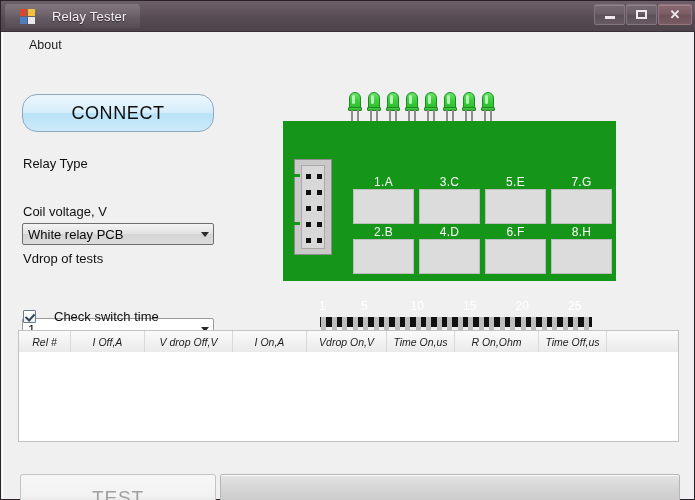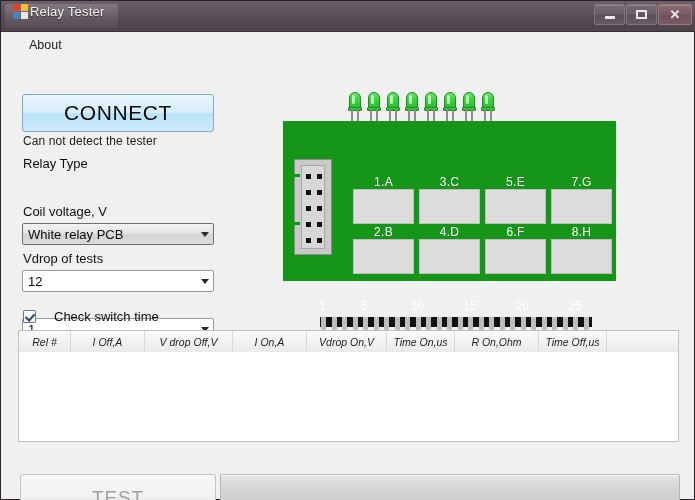--- a/index.html
+++ b/index.html
@@ -16,24 +16,24 @@
   }
   
   .titlebar{
     position:absolute;left:0;top:0;width:695px;height:31px;
     box-sizing:border-box;
     background:linear-gradient(to bottom,#6c5f69 0%,#5d5058 45%,#564a53 55%,#4e434b 100%);
     border-bottom:1px solid #3a3038;
   }
   .tb-caption{
     position:absolute;left:4px;top:3px;height:24px;
-    padding:0 14px 0 8px;
+    padding:0 14px 0 15px;
     background:linear-gradient(to bottom,rgba(255,255,255,.17),rgba(255,255,255,.04));
     border-radius:3px 3px 0 0;
-    display:flex;align-items:flex-start;gap:2px;
+    display:flex;align-items:center;gap:17px;
   }
   .appicon{width:15px;height:15px;position:relative;display:block;}
   .appicon i{position:absolute;display:block;}
   .tb-title{
     font-size:13px;color:#f2eef2;letter-spacing:.2px;white-space:nowrap;
     text-shadow:0 1px 1px rgba(0,0,0,.55);
   }
   .wbtns{position:absolute;right:4px;top:3px;display:flex;gap:1px;}
   .wbtn{
     width:31px;height:21px;box-sizing:border-box;
@@ -56,23 +56,23 @@
     background:#f0f0f0;
     border-left:1px solid #ffffff;
   }
   .menubar{position:absolute;left:0;top:0;width:691px;height:23px;background:#f0f0f0;}
   .menu-item{
     position:absolute;left:22px;top:4px;font-size:12.5px;color:#1b1b1b;padding:2px 4px;
   }
   
   .connect-btn{
     position:absolute;left:19px;top:62px;width:192px;height:38px;box-sizing:border-box;
-    border:1px solid #8ba8bd;border-radius:3px;
+    border:1px solid #8ba8bd;border-radius:15px;
     background:linear-gradient(to bottom,#eaf6fd 0%,#d7eefb 48%,#b9e2f8 52%,#cdeafb 100%);
-    font-size:21px;color:#0d0d0d;letter-spacing:.6px;
+    font-size:18px;color:#0d0d0d;letter-spacing:.6px;
     display:flex;align-items:center;justify-content:center;
     font-family:"Liberation Sans",sans-serif;
   }
   .status-text{
     position:absolute;left:20px;top:102px;font-size:12px;color:#222;letter-spacing:.1px;
   }
   .flabel{position:absolute;left:20px;font-size:13px;color:#101010;}
   .combo{
     position:absolute;left:19px;width:192px;height:22px;box-sizing:border-box;
     border:1px solid #9a9a9a;border-radius:2px;background:#ffffff;
@@ -213,37 +213,30 @@
   </div>
 
   <div class="client">
 
     <div class="menubar">
       <div class="menu-item">About</div>
     </div>
 
     <div class="connect-btn">CONNECT</div>
 
-    <div class="status-text">Can not detect the tester</div>
 
     <div class="flabel" style="top:124px;">Relay Type</div>
     <div class="combo grey" style="top:143px;">
       <span class="ctext">White relay PCB</span>
       <span class="arrow">
           <b></b>
         </span>
     </div>
 
     <div class="flabel" style="top:172px;">Coil voltage,  V</div>
-    <div class="combo" style="top:190px;">
-      <span class="ctext">12</span>
-      <span class="arrow">
-          <b></b>
-        </span>
-    </div>
 
     <div class="flabel" style="top:219px;">Vdrop of tests</div>
     <div class="combo" style="top:238px;">
       <span class="ctext">1</span>
       <span class="arrow">
           <b></b>
         </span>
     </div>
 
     <div class="chk">

